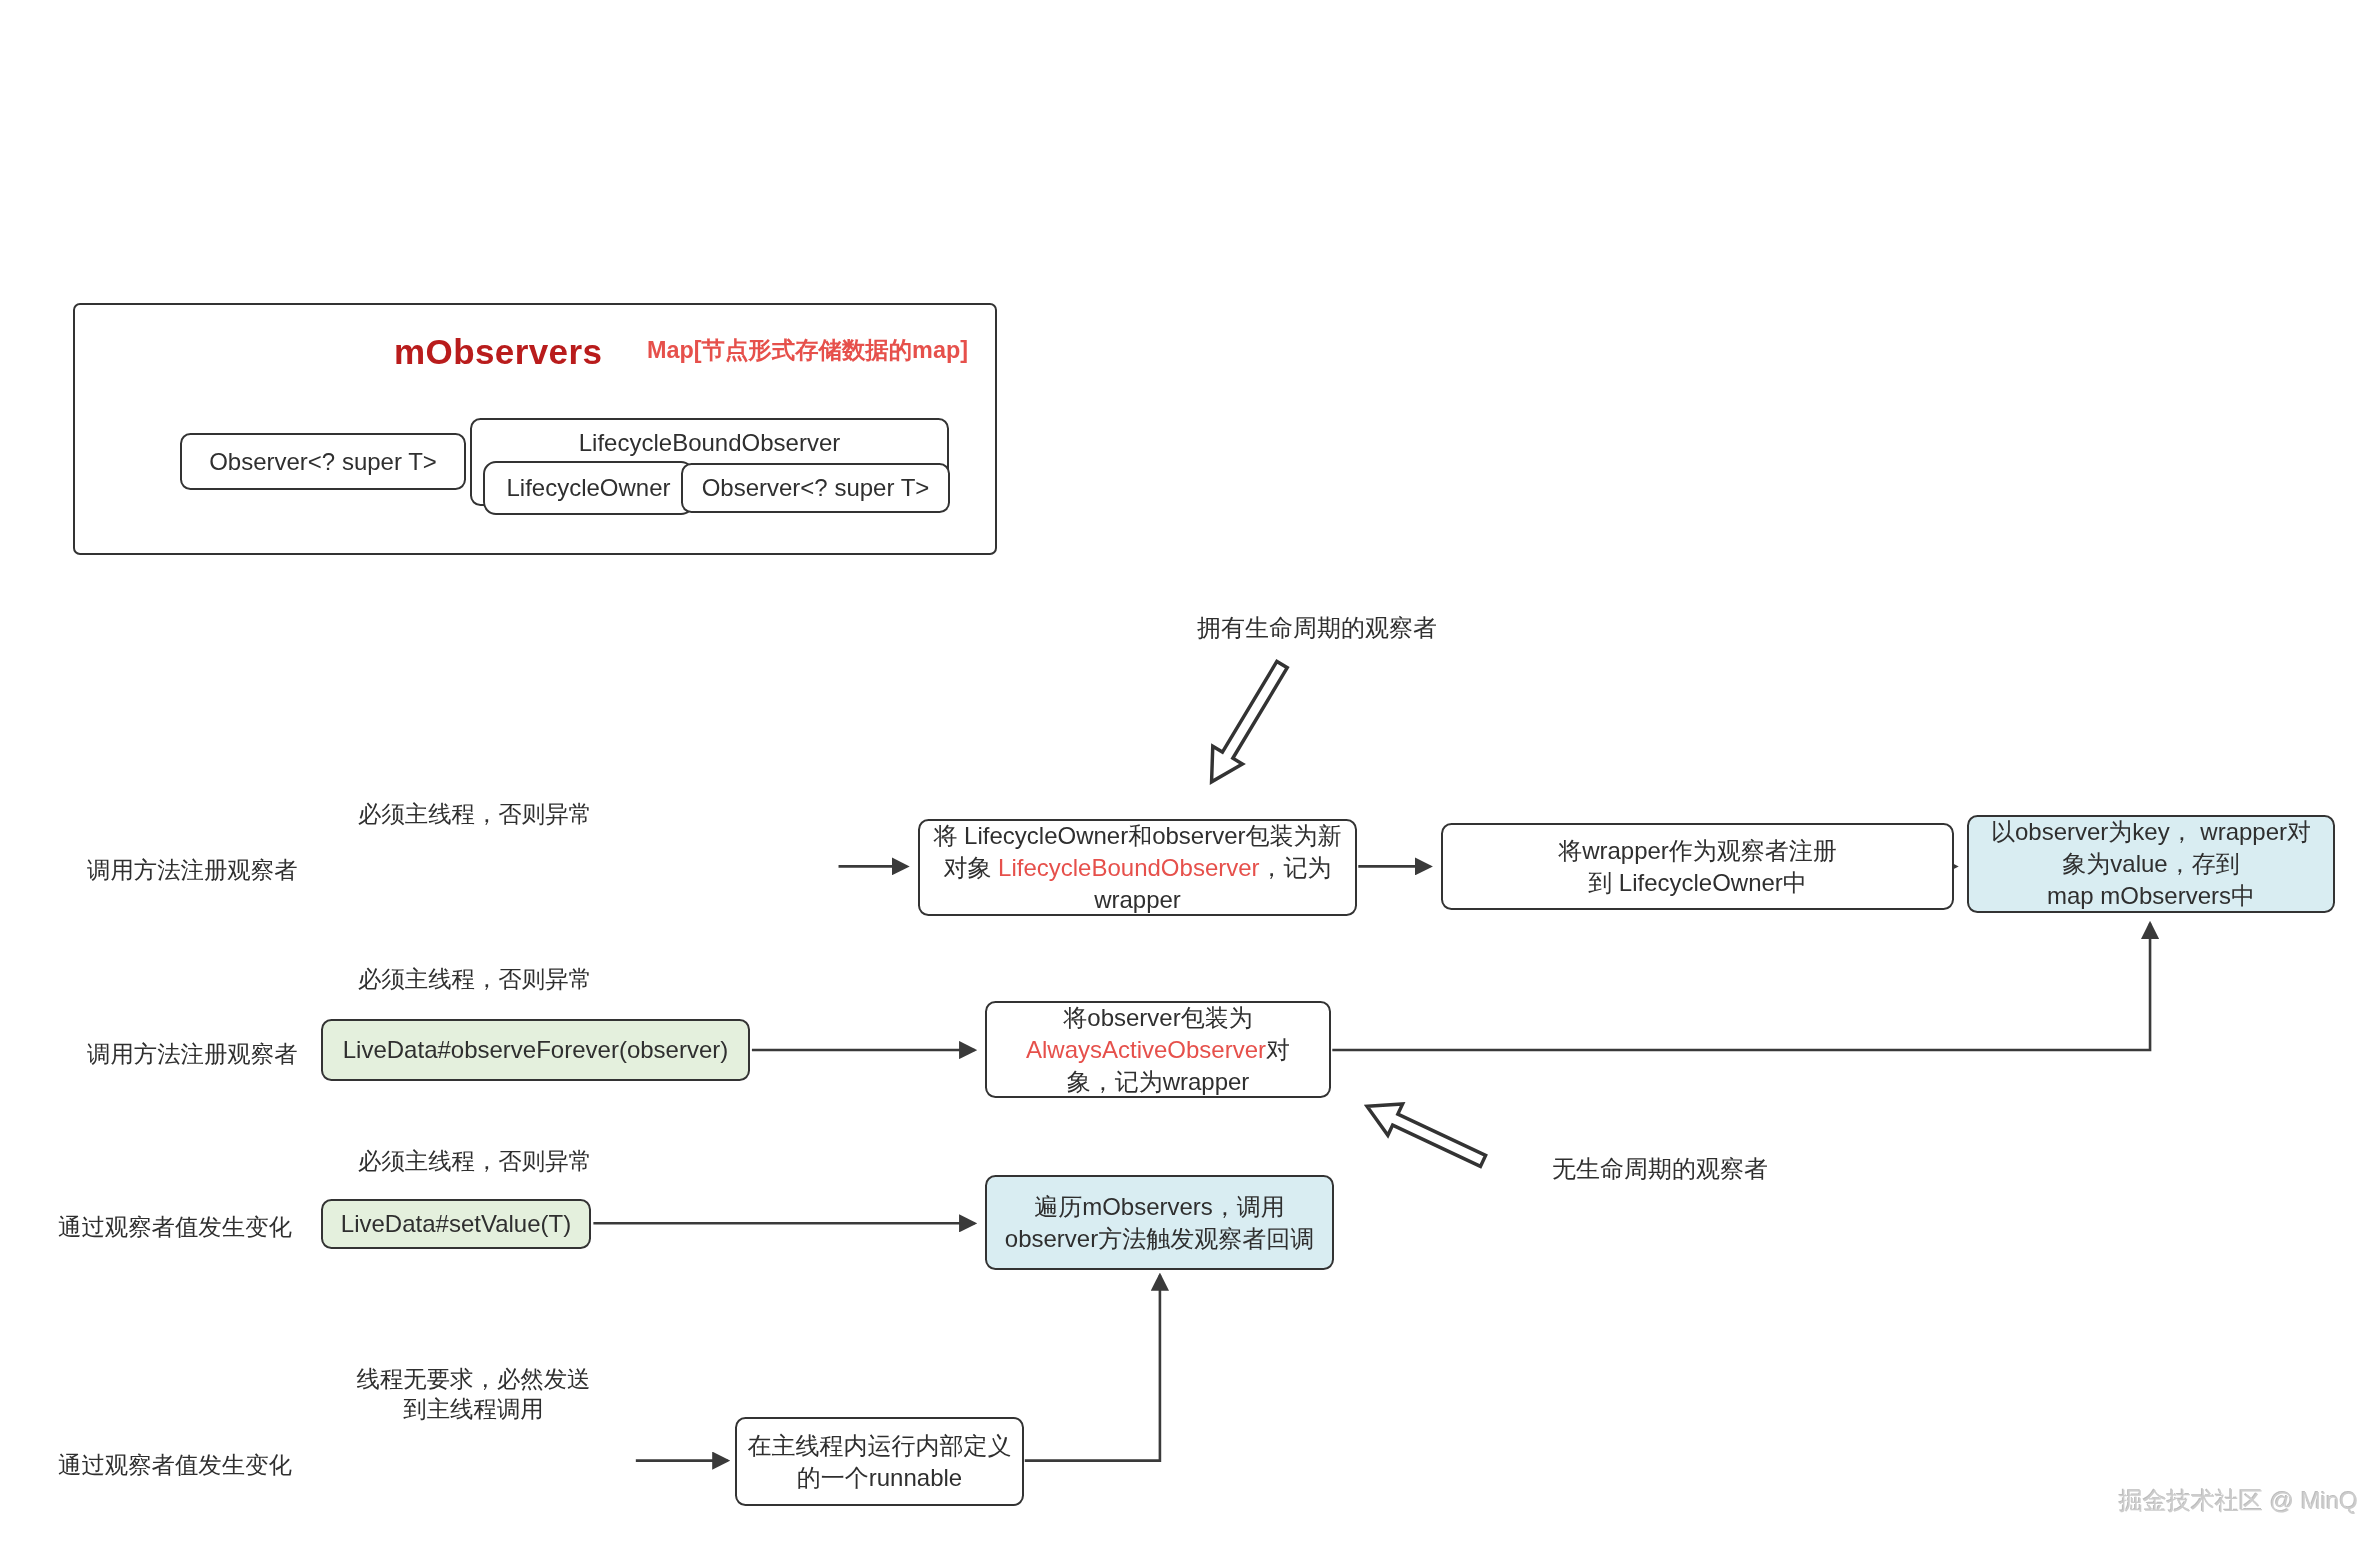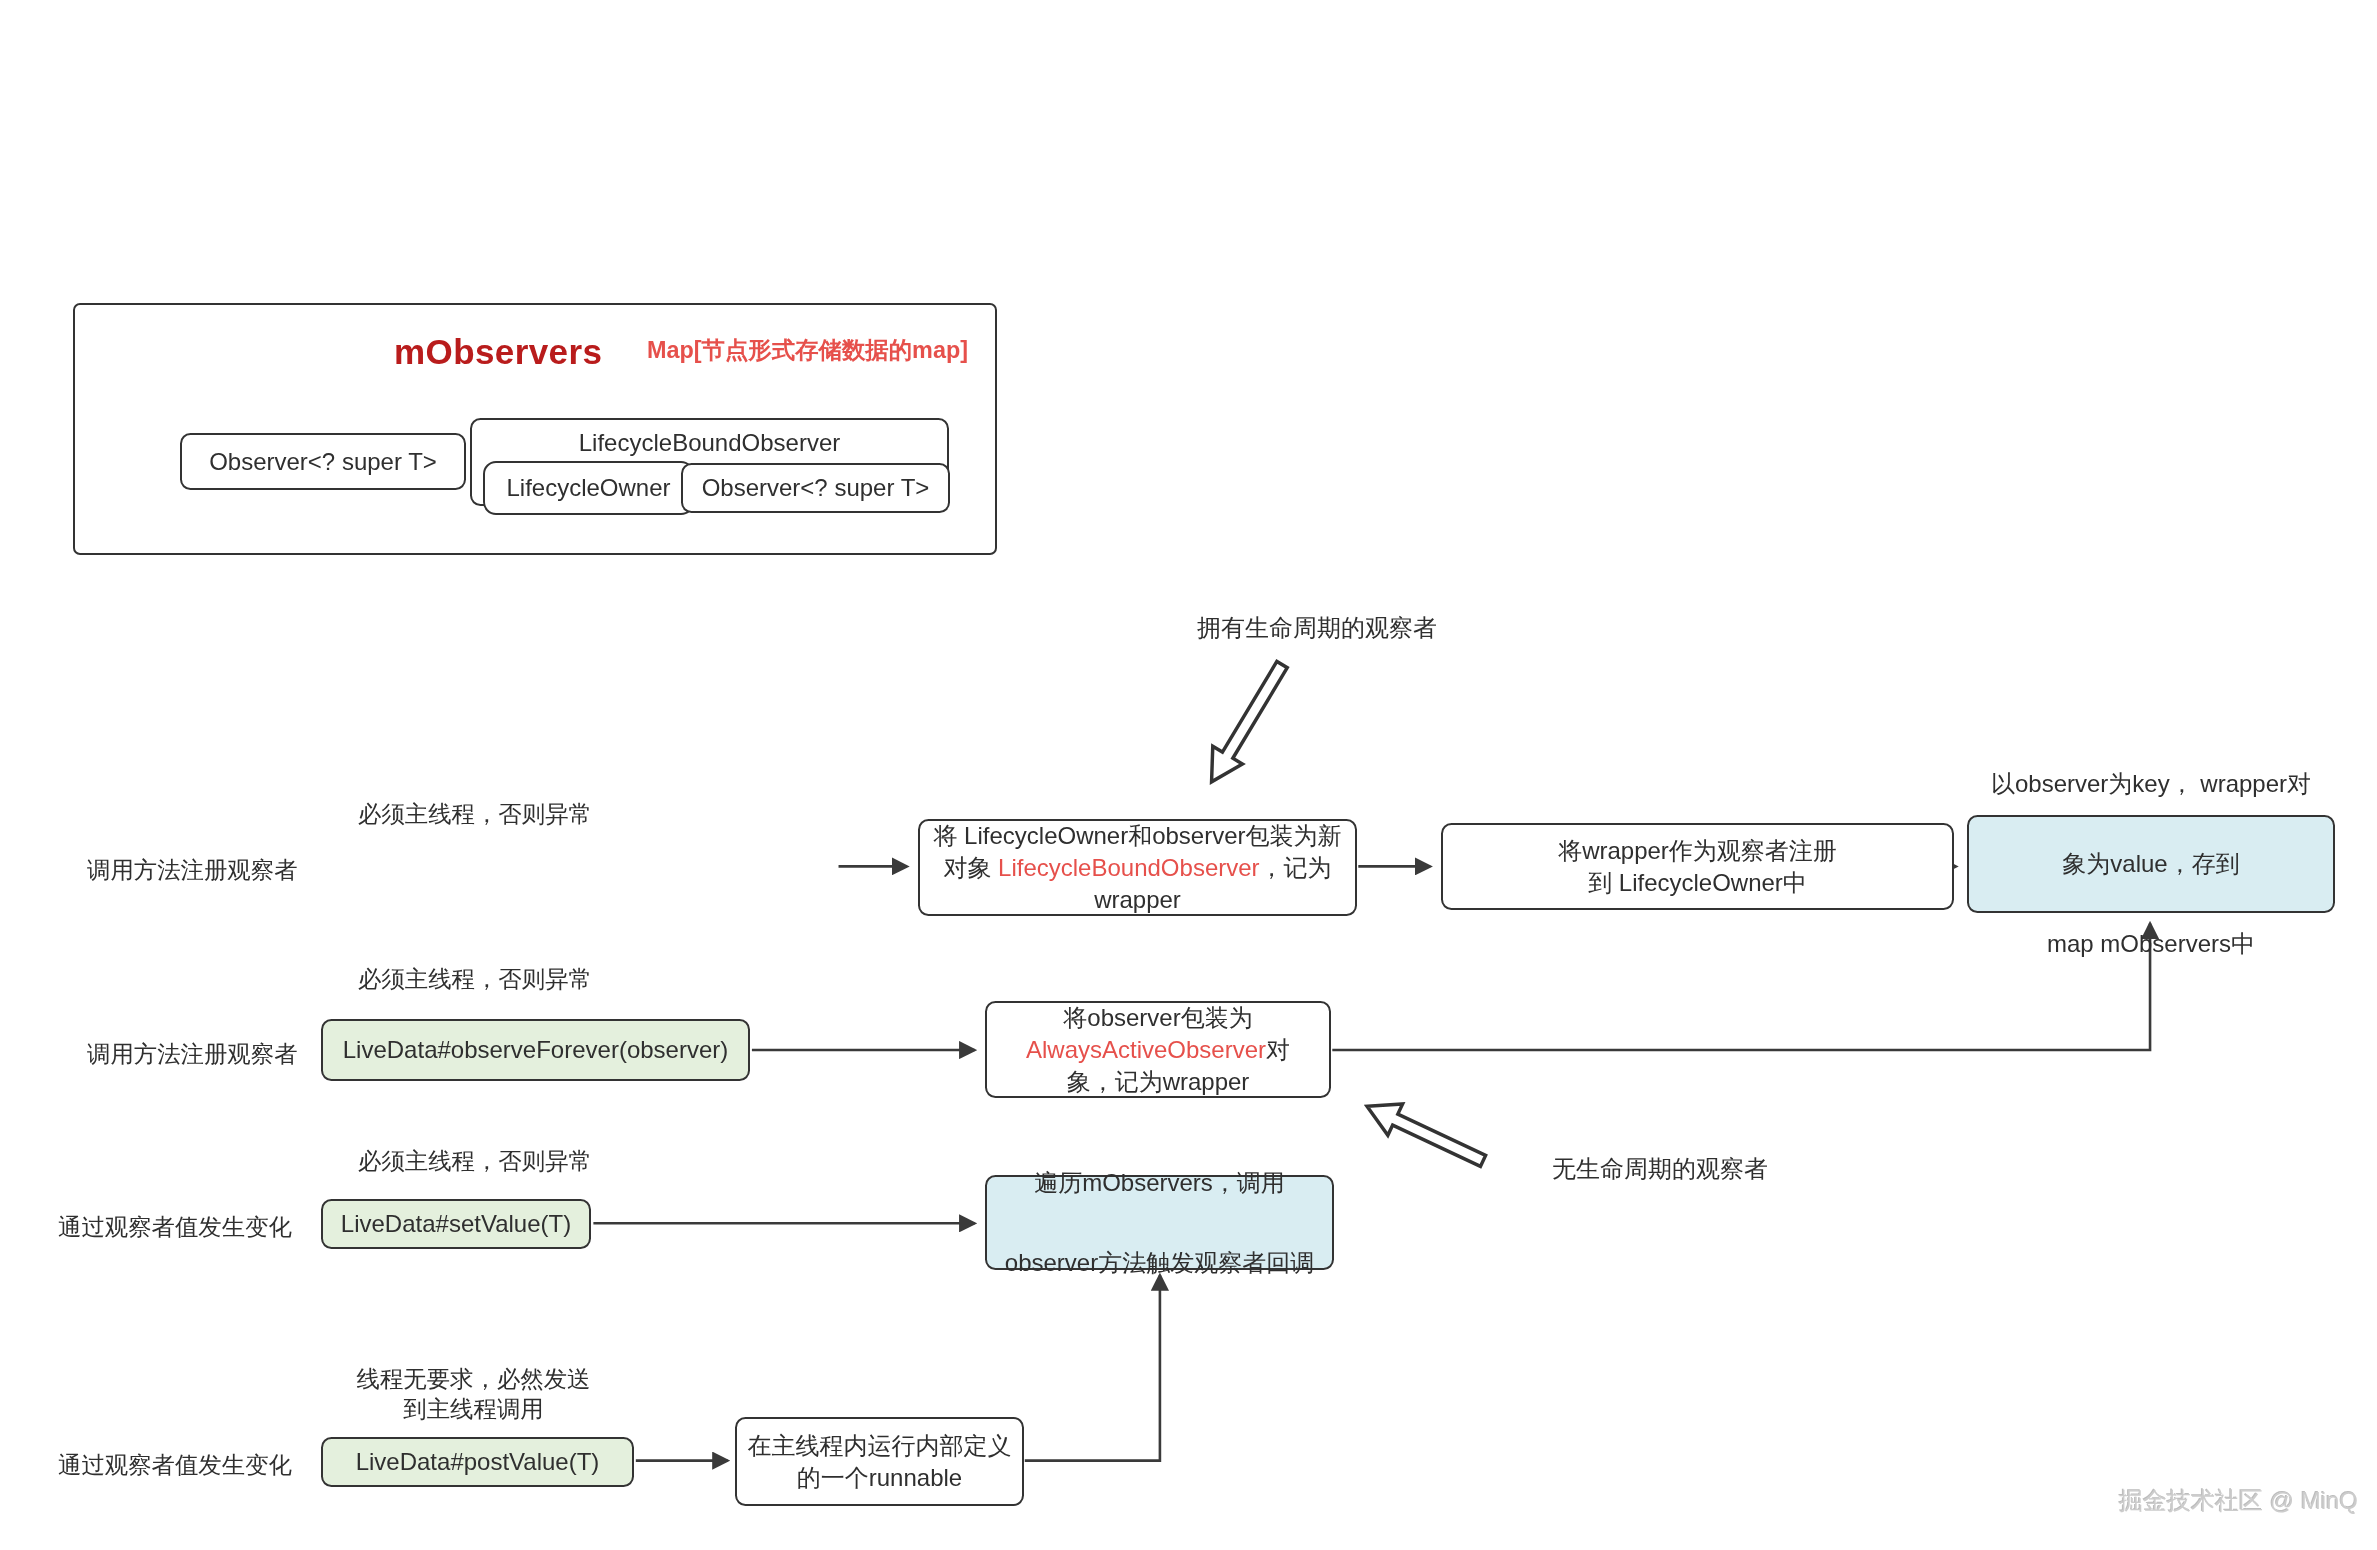--- a/index.html
+++ b/index.html
@@ -3,21 +3,21 @@
 <meta charset="utf-8">
 <style>
   html,body{margin:0;padding:0;background:#fff;}
   body{font-family:"Liberation Sans","DejaVu Sans",sans-serif;color:#2f2f2f;}
   #canvas{position:relative;width:2377px;height:1550px;background:#ffffff;overflow:hidden;}
   #wires{position:absolute;left:0;top:0;width:2377px;height:1550px;}
   .box{position:absolute;box-sizing:border-box;border:2.6px solid var(--border);border-radius:10.4px;
        background:#fff;display:flex;flex-direction:column;align-items:center;justify-content:center;
        text-align:center;font-size:24px;line-height:32px;color:#2f2f2f;}
   .green{background:var(--green);}
-  .blue{background:var(--blue);gap:48px;}
+  .blue{background:var(--blue);}
   .red{color:var(--red);}
   .lbl{position:absolute;font-size:23.4px;white-space:nowrap;color:#2f2f2f;}
   .note{position:absolute;font-size:23.4px;white-space:nowrap;color:#2f2f2f;}
   .panel-title{position:absolute;font-size:35px;font-weight:bold;color:#b91c1c;letter-spacing:0.4px;}
   .map-note{position:absolute;font-size:23.4px;font-weight:bold;color:var(--red);white-space:nowrap;}
   .lbo-title{position:absolute;left:0;right:0;top:7px;text-align:center;font-size:24px;}
   .watermark{position:absolute;font-size:24px;color:var(--watermark);
              text-shadow:0.9px 0.9px 0 #ffffff,-0.9px -0.9px 0 #bdbdbd;white-space:nowrap;}
   .bl{white-space:nowrap;}
 </style>
@@ -104,23 +104,20 @@
   <div class="box blue" style="left:985px;top:1175px;width:349px;height:95px;">
     <div class="bl"><span>遍历mObservers，调用</span></div>
     <div class="bl"><span>observer方法触发观察者回调</span></div>
   </div>
 
   <div class="lbl" style="left:58px;top:1449px;">通过观察者值发生变化</div>
   <div class="note" style="left:352px;top:1364px;width:243px;text-align:center;white-space:normal;line-height:30px;">
     <div>线程无要求，必然发送</div>
     <div>到主线程调用</div>
   </div>
-  <div class="box green" style="left:321px;top:1437px;width:313px;height:50px;">
-    <span class="bl">LiveData#postValue(T)</span>
-  </div>
   <div class="box" style="left:735px;top:1417px;width:289px;height:89px;">
     <div class="bl"><span>在主线程内运行内部定义</span></div>
     <div class="bl"><span>的一个runnable</span></div>
   </div>
 
   <div class="watermark" style="left:2119px;top:1485px;">掘金技术社区 @ MinQ</div>
 
 </div>
 
 

